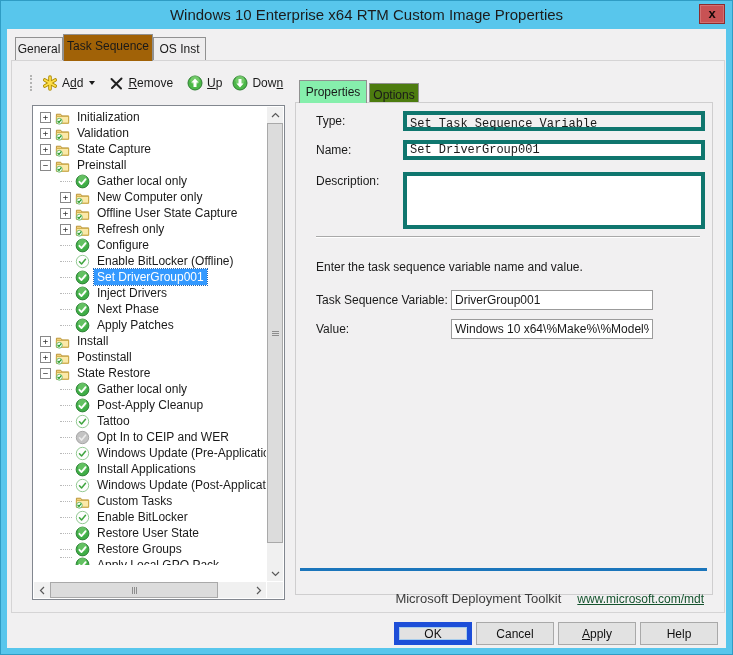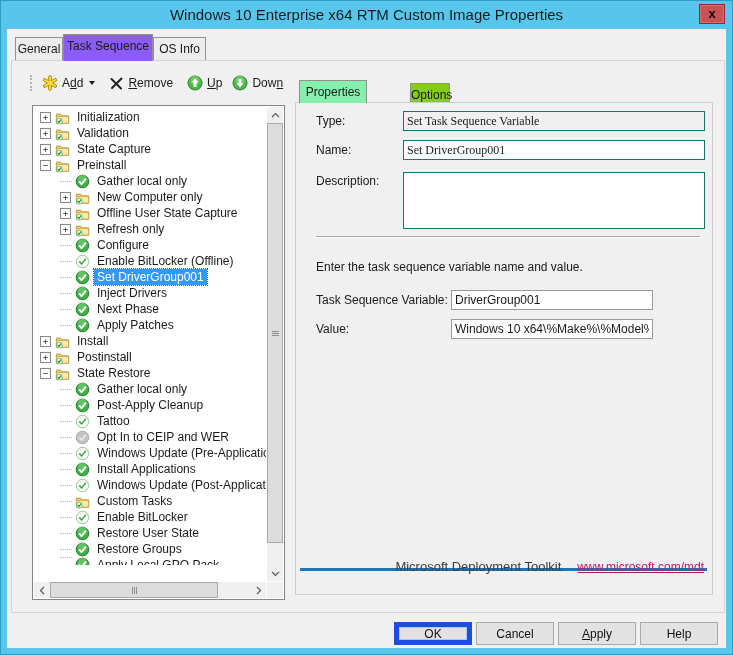--- a/index.html
+++ b/index.html
@@ -10,21 +10,21 @@
     font-size:15px;color:#1c1c1c;}
   .close-btn{position:absolute;top:3px;right:7px;width:26px;height:20px;background:#c85254;
     border:1px solid #8d2c2e;box-shadow:inset 0 0 0 1px rgba(255,255,255,.18);
     font-weight:bold;font-size:13px;line-height:17px;text-align:center;color:#140808;cursor:pointer;}
   .body{position:absolute;left:6px;top:28px;right:6px;bottom:6px;background:#f1f0f1;}
 
   
   .tab{position:absolute;background:#f1f0f1;border:1px solid #919191;border-bottom:none;
     text-align:center;z-index:2;padding-top:4px;}
   .tab.t-inactive{top:8px;height:23px;background:#eeedee;}
-  .tab.t-active{top:5px;height:27px;z-index:4;background:#8b5cf6;}
+  .tab.t-active{top:5px;height:27px;z-index:4;background:#a16207;}
   .tabpage{position:absolute;left:4px;top:31px;width:714px;height:553px;background:#f1f0f1;
     border:1px solid #d5d4d5;z-index:1;}
 
   
   .toolbar{position:absolute;left:18px;top:10px;height:24px;display:flex;align-items:center;z-index:3;}
   .grip{width:3px;height:16px;border-left:2px dotted #b3b3b3;margin-right:9px;}
   .tb-item{display:flex;align-items:center;cursor:pointer;}
   .tb-item svg{display:block;}
   .tb-label{margin-left:4px;}
   .caret{width:0;height:0;border-left:3.5px solid transparent;border-right:3.5px solid transparent;
@@ -55,33 +55,33 @@
   .sb-thumb{position:absolute;background:#dcdcdc;border:1px solid #a9a9a9;display:flex;
     align-items:center;justify-content:center;}
   .vgrip{width:7px;height:5px;background:repeating-linear-gradient(to bottom,#8d8d8d 0 1px,transparent 1px 2px);}
   .hgrip{width:5px;height:7px;background:repeating-linear-gradient(to right,#8d8d8d 0 1px,transparent 1px 2px);}
   .corner{position:absolute;right:1px;bottom:1px;width:16px;height:16px;background:#f0f0f0;}
 
   
   .rtab{position:absolute;background:#f1f0f1;border:1px solid #919191;border-bottom:none;text-align:center;
     padding-top:4px;}
   .rtab.t-active{left:287px;top:19px;width:68px;height:23px;z-index:4;background:#86efac;}
-  .rtab.t-inactive{left:357px;top:22px;width:40px;height:19px;z-index:2;background:#84cc16;margin-left:41px;}
+  .rtab.t-inactive{left:357px;top:22px;width:50px;height:19px;z-index:2;background:#4d7c0f;}
   .rpanel{position:absolute;left:283px;top:41px;width:418px;height:493px;background:#f1f0f1;
     border:1px solid #cfcecf;z-index:3;}
   .flabel{position:absolute;left:20px;}
-  .tfield{position:absolute;left:107px;width:302px;height:20px;border:1px solid #0f766e;
-    font-family:Liberation Serif, serif;font-size:12px;padding:0 3px;background:#fff;color:#1a1a1a;}
+  .tfield{position:absolute;left:107px;width:302px;height:20px;border:4px solid #0f766e;
+    font-family:Liberation Mono, monospace;font-size:12px;padding:0 3px;background:#fff;color:#1a1a1a;}
   .tfield.ro{background:#f1f0f1;}
   textarea.tfield{height:57px;resize:none;padding-top:2px;}
   .sep{position:absolute;left:20px;right:12px;top:133px;border-top:1px solid #a9a9a9;border-bottom:1px solid #fff;}
   .sfield{position:absolute;left:155px;width:202px;height:20px;border:1px solid #9b9b9b;background:#fff;
     font-family:"Liberation Sans",sans-serif;font-size:12px;padding:0 3px;color:#1a1a1a;}
   .mdt-rule{position:absolute;left:4px;right:5px;top:465px;height:3px;}
-  .mdt-row{position:absolute;left:0;right:8px;top:456px;display:flex;justify-content:flex-end;
+  .mdt-row{position:absolute;left:0;right:8px;top:488px;display:flex;justify-content:flex-end;
     align-items:baseline;gap:16px;}
   .mdt-brand{font-size:13px;color:#3c3c3c;}
   .mdt-link{font-size:12px;text-decoration:underline;cursor:pointer;}
 
   
   .btn-row{position:absolute;right:8px;top:593px;display:flex;gap:4px;}
   .btn{width:78px;height:23px;background:#e2e2e2;border:1px solid #a9a9a9;font-size:12px;
     font-family:"Liberation Sans",sans-serif;color:#111;cursor:pointer;padding:0;}
   .btn.focused{border:5px solid #1d4ed8;box-shadow:inset 0 0 0 1px #a8cdec;}
 </style>
@@ -98,21 +98,21 @@
 
   <div class="body">
 
     <div class="tab t-inactive" style="left:8px;width:48px;">
       <span>General</span>
     </div>
     <div class="tab t-active" style="left:56px;width:90px;">
       <span>Task Sequence</span>
     </div>
     <div class="tab t-inactive" style="left:146px;width:53px;">
-      <span>OS Info</span>
+      <span>OS Inst</span>
     </div>
 
     <div class="tabpage">
 
       <div class="toolbar">
         <span class="grip"></span>
 
         <span class="tb-item">
           <span>
             <svg width="16" height="16" viewBox="0 0 16 16">
@@ -552,21 +552,21 @@
 
         <span class="flabel" style="top:190px;">Task Sequence Variable:</span>
         <input class="sfield" style="top: 187px;" value="DriverGroup001">
 
         <span class="flabel" style="top:219px;">Value:</span>
         <input class="sfield" style="top: 216px;" value="Windows 10 x64\%Make%\%Model%">
 
         <div class="mdt-rule" style="background: rgb(27, 117, 187);"></div>
         <div class="mdt-row">
           <span class="mdt-brand">Microsoft Deployment Toolkit</span>
-          <span class="mdt-link" style="color: #be185d;">www.microsoft.com/mdt</span>
+          <span class="mdt-link" style="color: #14532d;">www.microsoft.com/mdt</span>
         </div>
       </div>
     </div>
 
     <div class="btn-row">
       <button class="btn focused">OK</button>
       <button class="btn">Cancel</button>
       <button class="btn"><span></span><u>A</u><span>pply</span></button>
       <button class="btn">Help</button>
     </div>

